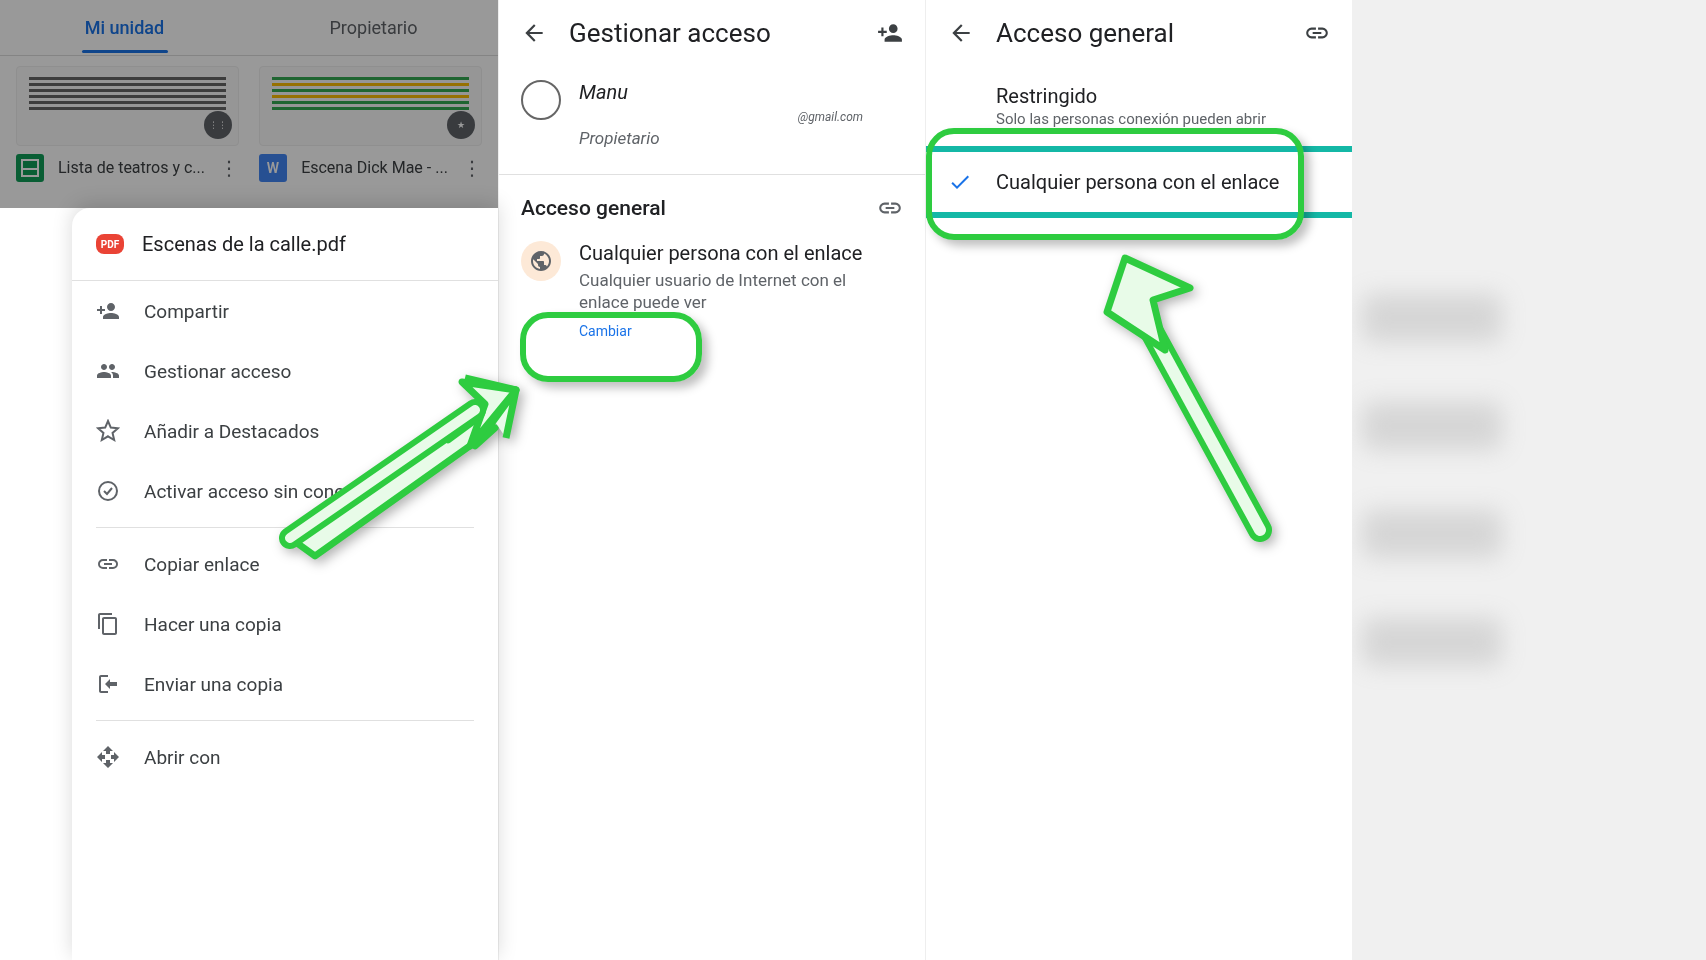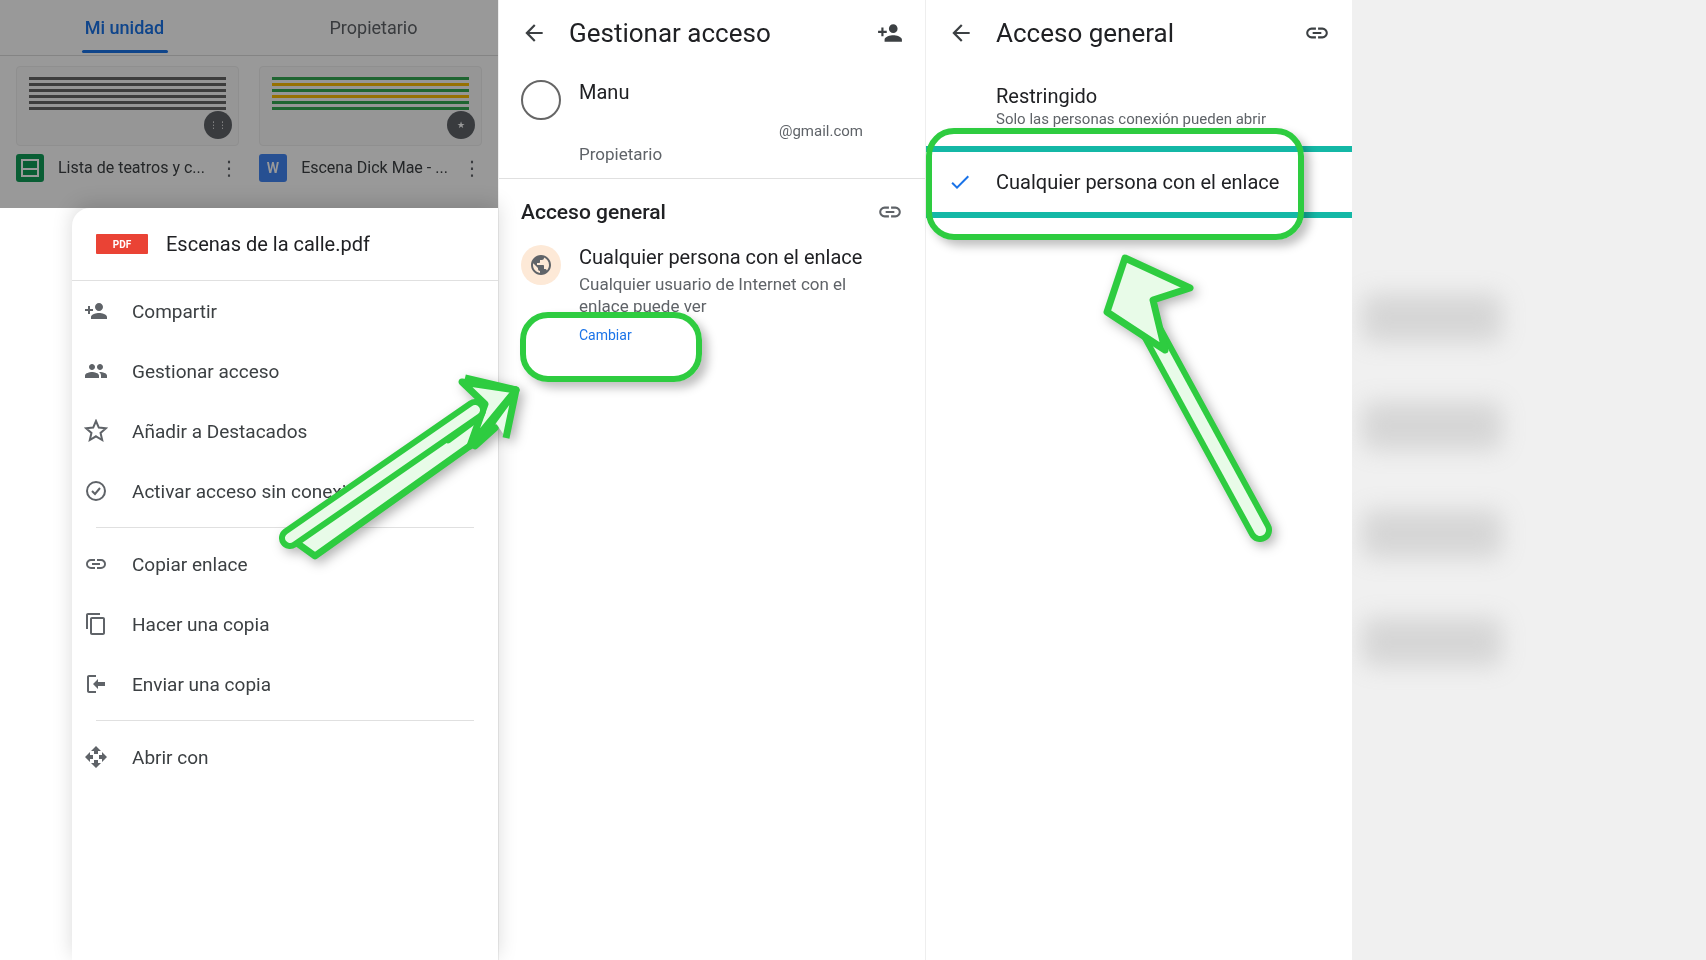--- a/index.html
+++ b/index.html
@@ -160,35 +160,35 @@
     box-shadow: 0 -4px 20px rgba(0,0,0,0.15);
   }
   .sheet-head {
     display: flex;
     align-items: center;
     gap: 18px;
     padding: 24px 24px 24px 24px;
     border-bottom: 1px solid #e0e0e0;
   }
   .pdf-badge {
-    width: 52px; height: 20px;
+    width: 28px; height: 20px;
     background: #ea4335;
     color: #fff;
-    border-radius: 1px;
+    border-radius: 8px;
     font-size: 10px;
     font-weight: 700;
     display: flex; align-items: center; justify-content: center;
   }
   .sheet-title { font-size: 20px; color: #202124; }
   .menu-list { padding: 0 0; }
   .menu-item {
     display: flex;
     align-items: center;
     gap: 24px;
-    padding: 18px 12px;
+    padding: 18px 24px;
     font-size: 19px;
     color: #3c4043;
   }
   .menu-sep {
     height: 1px;
     background: #e0e0e0;
     margin: 6px 24px;
   }
   .mi-icon {
     width: 24px; height: 24px;
@@ -215,32 +215,33 @@
     flex: 1;
     font-size: 26px;
     color: #202124;
     font-weight: 400;
   }
   .hdr-icon { width: 26px; height: 26px; color: #3c4043; }
   .hdr-icon svg { width: 26px; height: 26px; fill: currentColor; }
   .person-row {
     display: flex;
     gap: 18px;
-    padding: 14px 22px 14px;
+    padding: 14px 22px 26px;
     border-bottom: 1px solid #e0e0e0;
+    font-style: italic;
   }
   .avatar {
     width: 40px; height: 40px;
     border-radius: 50%;
     background: #fff;
     border: 2px solid #666;
   }
   .person-meta { flex: 1; }
   .person-name { font-size: 20px; color: #202124; }
-  .person-email { font-size: 15px; color: #5f6368; margin-top: 18px; text-align: right; padding-right: 40px;}
+  .person-email { font-size: 12px; color: #5f6368; margin-top: 6px; text-align: right; padding-right: 40px;}
   .person-role { font-size: 17px; color: #5f6368; margin-top: 4px; }
   .sec-head {
     display: flex;
     align-items: center;
     padding: 20px 22px 10px;
     gap: 12px;
   }
   .sec-title { flex: 1; font-size: 21px; color: #202124; font-weight: 500; }
   .link-icon-circle {
     width: 26px; height: 26px; color: #5f6368;

